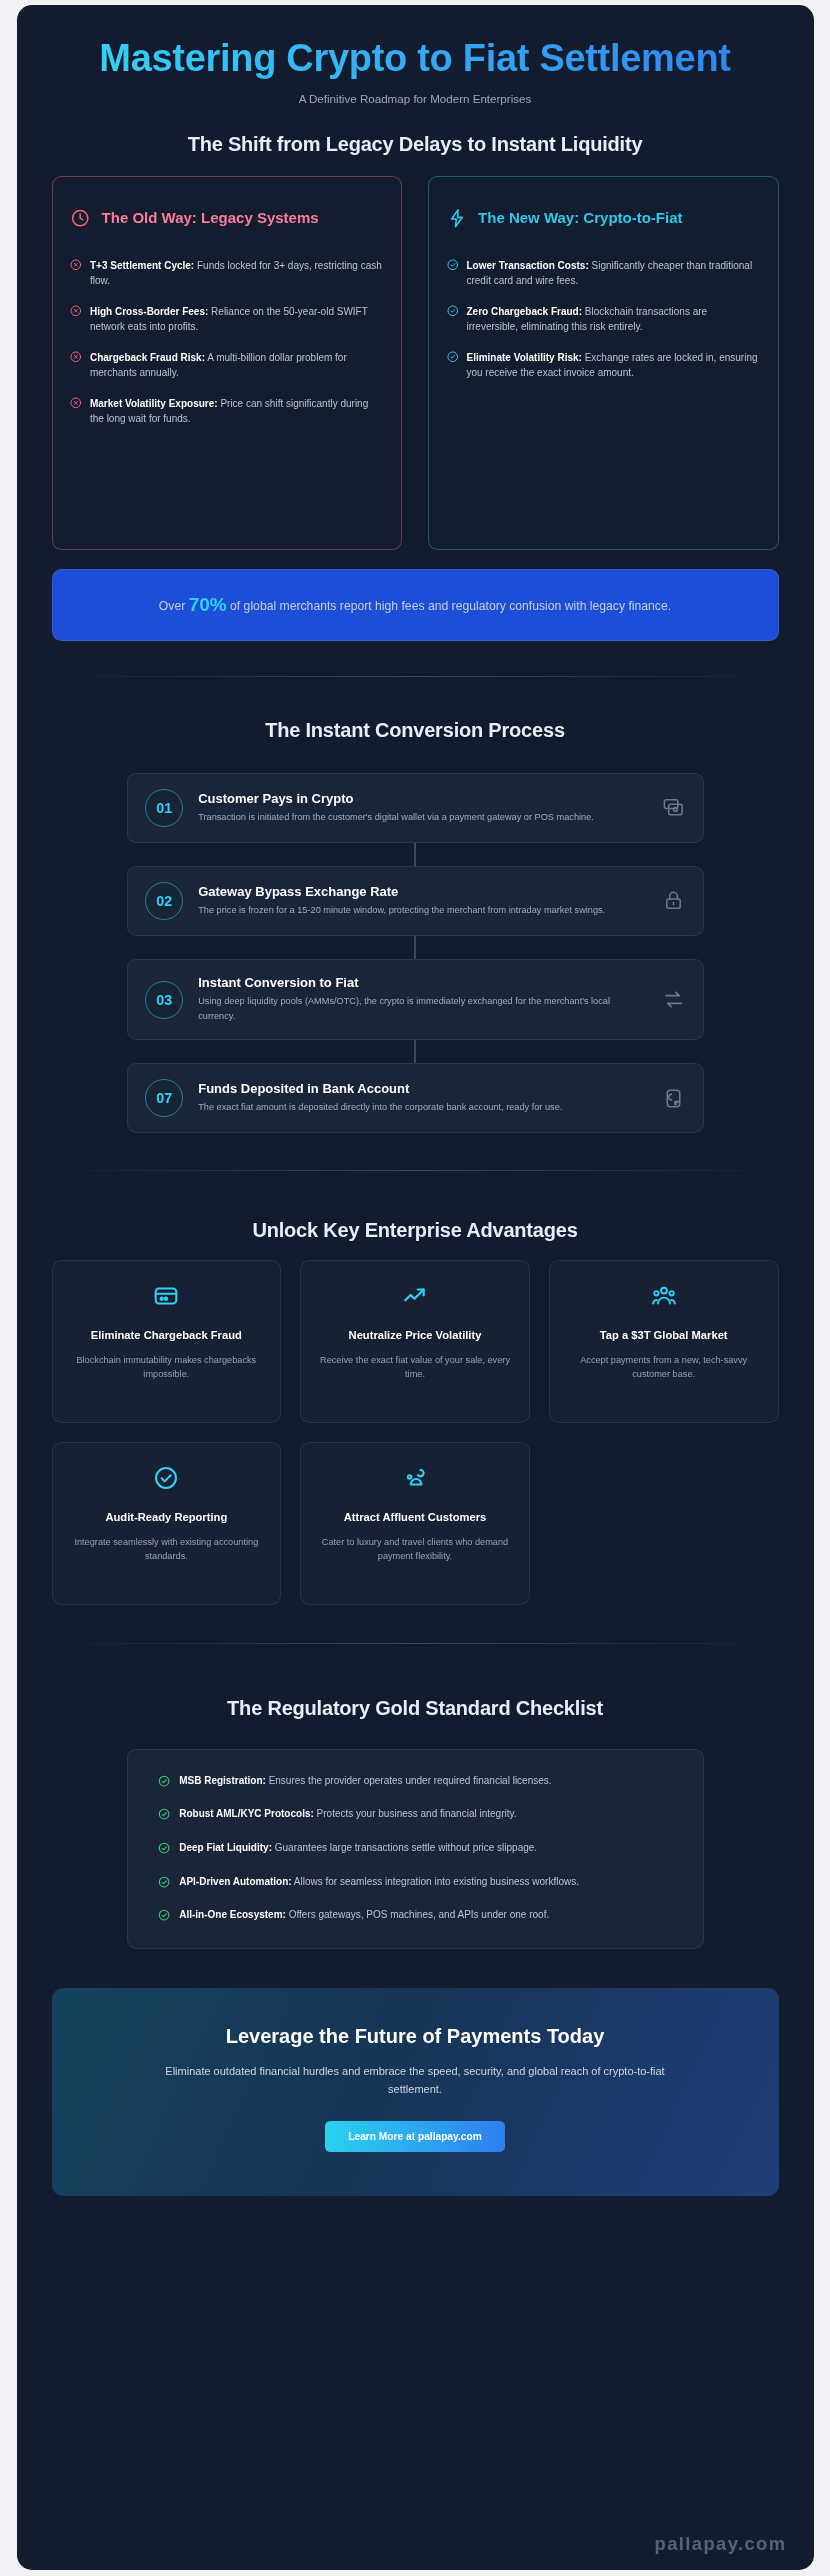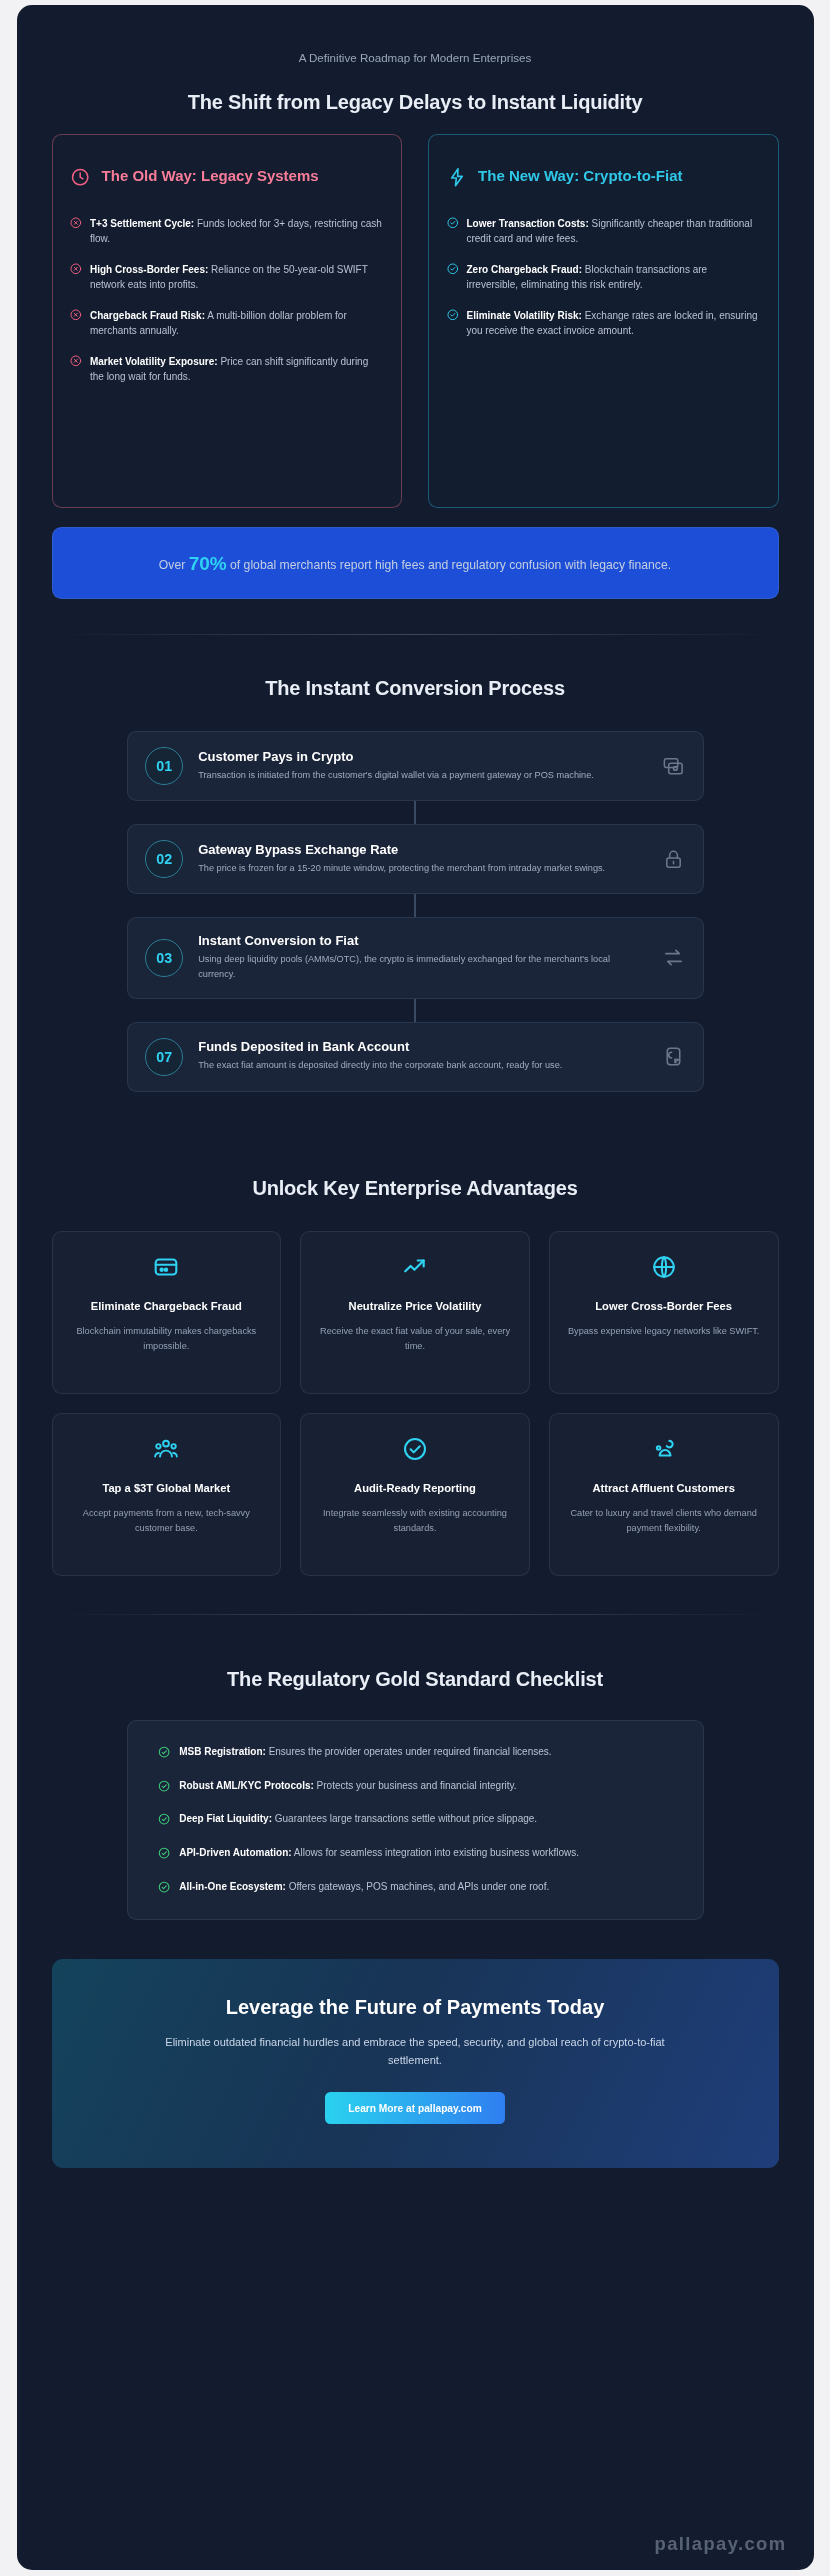--- a/index.html
+++ b/index.html
@@ -176,21 +176,21 @@
   .step-icon { flex: 0 0 auto; width: 23px; height: 23px; opacity: .55; }
   .step-connector {
     width: 1.4px; height: 23px;
     background: #3b4a63;
     margin: 0 auto;
   }
 
   
   .section-benefits { padding: 48px 35px 0 35px; }
   .benefit-grid {
-    margin-top: 31px;
+    margin-top: 18px;
     display: grid;
     grid-template-columns: repeat(3, 1fr);
     gap: 19px;
   }
   .benefit-card {
     background: #182134;
     border: 0.7px solid rgba(120,150,190,0.16);
     border-radius: 9.5px;
     padding: 20.4px 15px 23px 15px;
     text-align: center;
@@ -284,20 +284,21 @@
   }
   .footer-space { height: 23px; }
 </style>
 </head>
 <body>
 
 <div class="page">
   <div class="frame">
 
     <div class="hero">
+      <div class="hero-title">Mastering Crypto to Fiat Settlement</div>
       <div class="hero-sub">A Definitive Roadmap for Modern Enterprises</div>
     </div>
 
     <div class="section-compare">
       <div class="section-heading">The Shift from Legacy Delays to Instant Liquidity</div>
       <div class="compare-grid">
 
         <div class="cmp-card bad">
           <div class="cmp-head">
             <span class="cmp-head-icon">
@@ -503,31 +504,20 @@
           <div class="benefit-icon">
             <svg width="26" height="26" viewBox="0 0 24 24" fill="none" stroke="#2fd2f2" stroke-width="2" stroke-linecap="round" stroke-linejoin="round">
                 <path d="M3 16l5-5 3.5 3.5L20 6"></path>
                 <path d="M14.5 6H20v5.5"></path>
               </svg>
           </div>
           <div class="benefit-title">Neutralize Price Volatility</div>
           <div class="benefit-desc">Receive the exact fiat value of your sale, every time.</div>
         </div>
 
-        <div class="benefit-card">
-          <div class="benefit-icon">
-            <svg width="26" height="26" viewBox="0 0 24 24" fill="none" stroke="#2fd2f2" stroke-width="1.9" stroke-linecap="round" stroke-linejoin="round">
-                <circle cx="12" cy="12" r="9"></circle>
-                <path d="M3 12h18"></path>
-                <path d="M12 3c2.6 2.6 2.6 15.4 0 18-2.6-2.6-2.6-15.4 0-18z"></path>
-              </svg>
-          </div>
-          <div class="benefit-title">Lower Cross-Border Fees</div>
-          <div class="benefit-desc">Bypass expensive legacy networks like SWIFT.</div>
-        </div>
 
         <div class="benefit-card">
           <div class="benefit-icon">
             <svg width="26" height="26" viewBox="0 0 24 24" fill="none" stroke="#2fd2f2" stroke-width="1.8" stroke-linecap="round" stroke-linejoin="round">
                 <circle cx="12" cy="7" r="2.7"></circle>
                 <path d="M6.5 19a5.5 5.5 0 0111 0"></path>
                 <circle cx="5" cy="9.5" r="2"></circle>
                 <circle cx="19" cy="9.5" r="2"></circle>
                 <path d="M2 19a3.4 3.4 0 013.4-3.4M22 19a3.4 3.4 0 00-3.4-3.4"></path>
               </svg>

